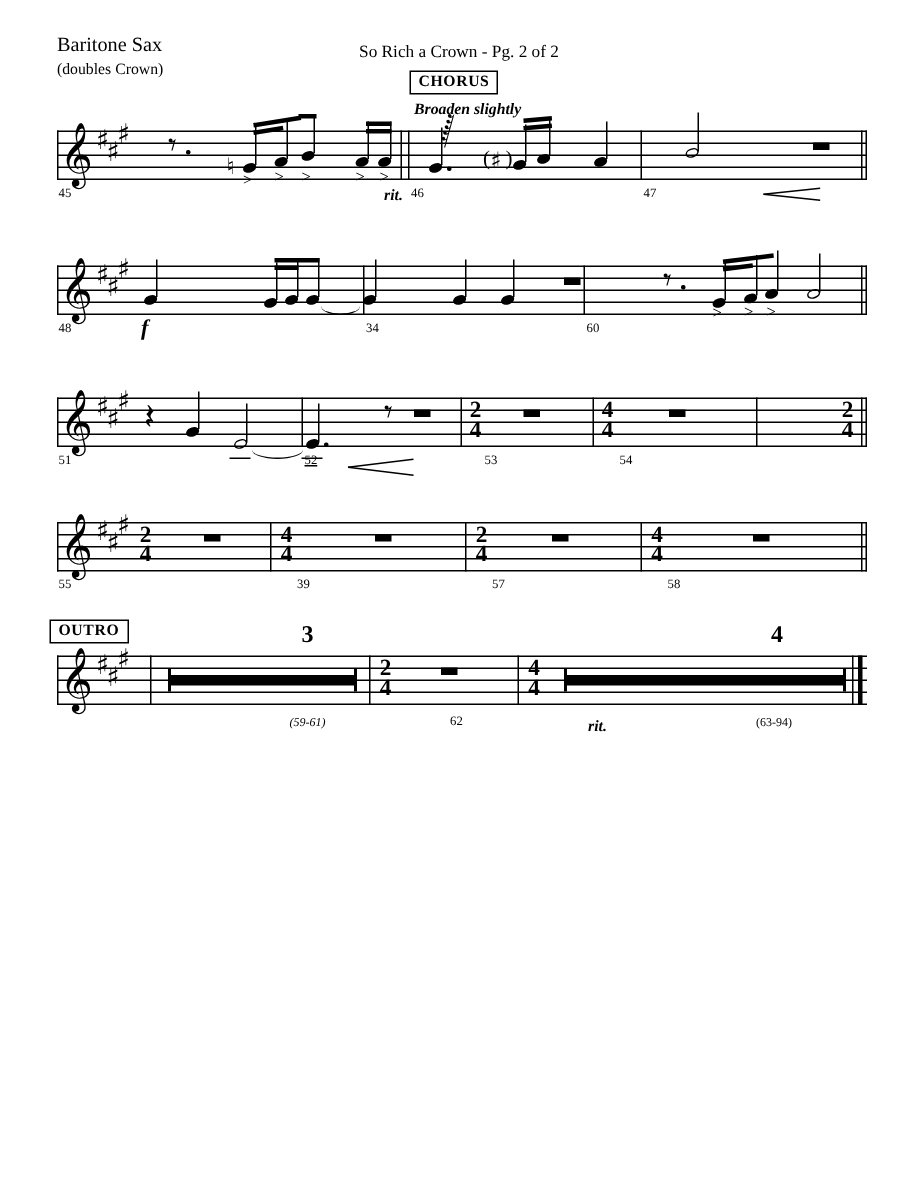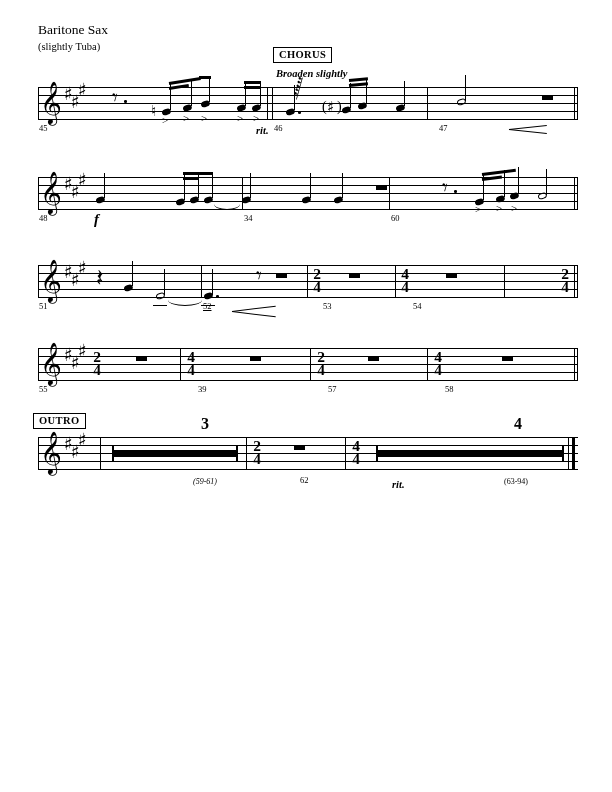--- a/index.html
+++ b/index.html
@@ -278,21 +278,22 @@
     top: 0;
     transform-origin: left center;
   }
 </style>
 </head>
 <body>
 
 <div class="page">
 
   <div class="instrument">Baritone Sax</div>
-  <div class="instrument-sub">(slightly Tuba)</div>
+  <div class="instrument-sub">(doubles Crown)</div>
+  <div class="song-title">So Rich a Crown - Pg. 2 of 2</div>
 
   <div class="sec-box" style="left:273px; top:47px;">CHORUS</div>
   <div class="tempo-text" style="left:276px; top:68px;">Broaden slightly</div>
 
   <div class="system" style="top:87px;">
     <div class="staff-lines">
         <i></i>
         <i></i>
         <i></i>
         <i></i>
@@ -306,21 +307,21 @@
 
     <div class="barline" style="left:0px;"></div>
     <div class="barline" style="left:229px;"></div>
     <div class="barline" style="left:234px;"></div>
     <div class="barline" style="left:389px;"></div>
     <div class="barline" style="left:536px;"></div>
     <div class="barline" style="left:539px;"></div>
 
     <div class="measnum" style="left:1px; top:36px;">45</div>
     <div class="measnum" style="left:236px; top:36px;">46</div>
-    <div class="measnum" style="left:401px; top:36px;">47</div>
+    <div class="measnum" style="left:391px; top:36px;">47</div>
 
     <div class="rest-8" style="left:74px; top:-0.5px;">𝄾</div>
     <div class="dot" style="left:86px; top:13px;"></div>
 
     <div class="accid" style="left:113px; top:17px;">♮</div>
     <div class="nh" style="left:124px; top:22px;"></div>
     <div class="stem" style="left:132px; top:-4px; height:27px;"></div>
     <div class="beam" style="left:131px; top:-5px; width:32px; transform:rotate(-9deg); transform-origin:left center;"></div>
     <div class="beam" style="left:131px; top:0px; width:20px; transform:rotate(-9deg); transform-origin:left center;"></div>
 

